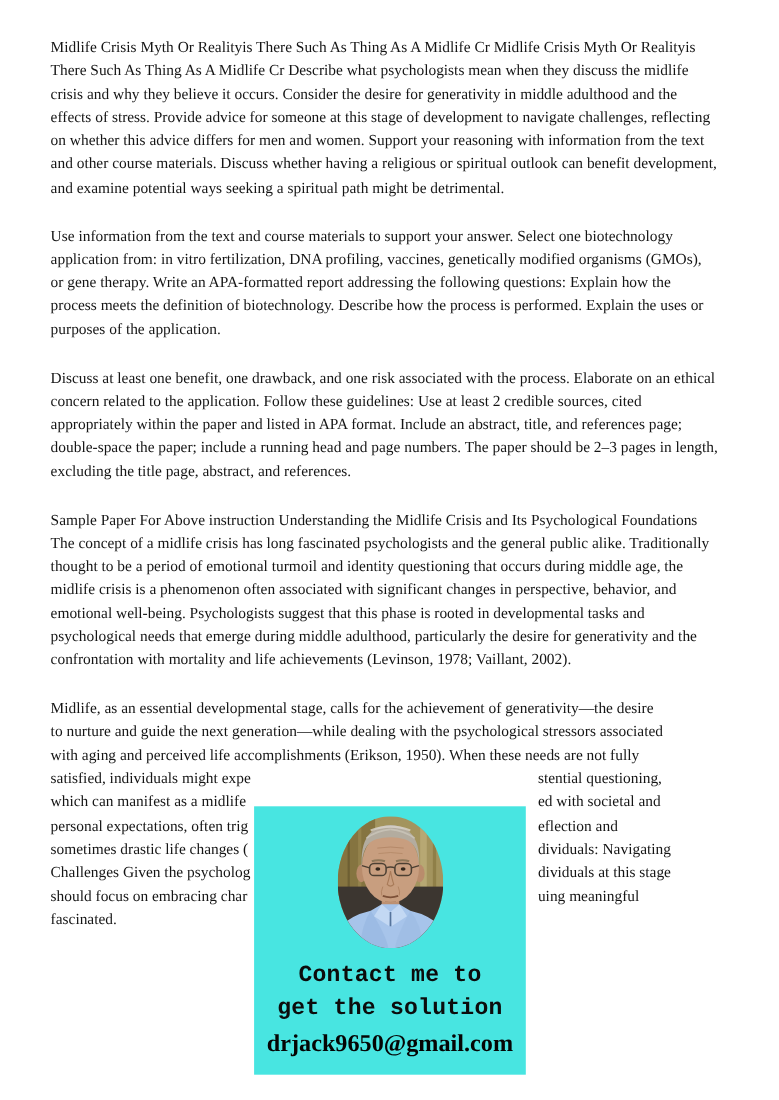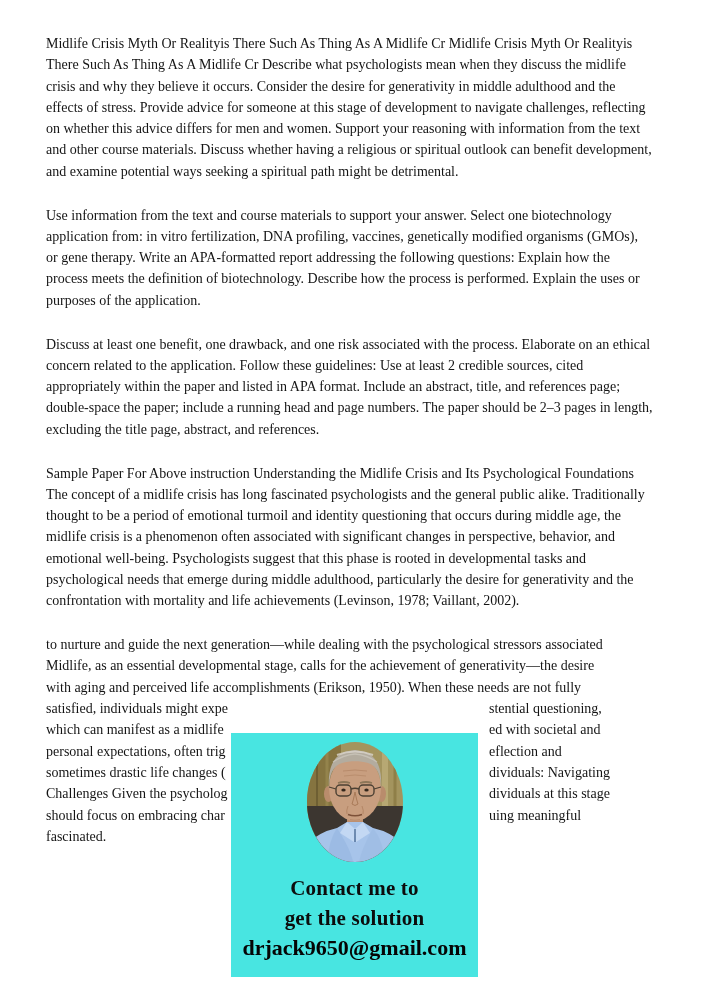--- a/index.html
+++ b/index.html
@@ -58,21 +58,21 @@
     width: 96px;
     height: 120px;
     margin-top: 9px;
     border-radius: 50%;
     overflow: hidden;
     flex: 0 0 auto;
   }
   .photo svg { display: block; }
   .contact-heading {
     margin-top: 11px;
-    font-family: Liberation Serif, serif;
+    font-family: Liberation Mono, monospace;
     font-weight: 700;
     font-size: 21px;
     line-height: 30px;
     color: #0c0c0c;
     text-align: center;
     letter-spacing: 0.2px;
   }
   .contact-email {
     margin-top: 2px;
     font-family: "Liberation Serif", "DejaVu Serif", serif;
@@ -89,25 +89,25 @@
 <div class="page">
 
   <div class="doc">
     <p>Midlife Crisis Myth Or Realityis There Such As Thing As A Midlife Cr Midlife Crisis Myth Or Realityis There Such As Thing As A Midlife Cr Describe what psychologists mean when they discuss the midlife crisis and why they believe it occurs. Consider the desire for generativity in middle adulthood and the effects of stress. Provide advice for someone at this stage of development to navigate challenges, reflecting on whether this advice differs for men and women. Support your reasoning with information from the text and other course materials. Discuss whether having a religious or spiritual outlook can benefit development, and examine potential ways seeking a spiritual path might be detrimental.</p>
     <p>Use information from the text and course materials to support your answer. Select one biotechnology application from: in vitro fertilization, DNA profiling, vaccines, genetically modified organisms (GMOs), or gene therapy. Write an APA-formatted report addressing the following questions: Explain how the process meets the definition of biotechnology. Describe how the process is performed. Explain the uses or purposes of the application.</p>
     <p>Discuss at least one benefit, one drawback, and one risk associated with the process. Elaborate on an ethical concern related to the application. Follow these guidelines: Use at least 2 credible sources, cited appropriately within the paper and listed in APA format. Include an abstract, title, and references page; double-space the paper; include a running head and page numbers. The paper should be 2–3 pages in length, excluding the title page, abstract, and references.</p>
     <p>Sample Paper For Above instruction Understanding the Midlife Crisis and Its Psychological Foundations The concept of a midlife crisis has long fascinated psychologists and the general public alike. Traditionally thought to be a period of emotional turmoil and identity questioning that occurs during middle age, the midlife crisis is a phenomenon often associated with significant changes in perspective, behavior, and emotional well-being. Psychologists suggest that this phase is rooted in developmental tasks and psychological needs that emerge during middle adulthood, particularly the desire for generativity and the confrontation with mortality and life achievements (Levinson, 1978; Vaillant, 2002).</p>
 
     <div>
       <div class="p5-line">
-        <span class="p5-left">to nurture and guide the next generation—while dealing with the psychological stressors associated</span>
+        <span class="p5-left">Midlife, as an essential developmental stage, calls for the achievement of generativity—the desire</span>
         <span class="p5-right"></span>
       </div>
       <div class="p5-line">
-        <span class="p5-left">Midlife, as an essential developmental stage, calls for the achievement of generativity—the desire</span>
+        <span class="p5-left">to nurture and guide the next generation—while dealing with the psychological stressors associated</span>
         <span class="p5-right"></span>
       </div>
       <div class="p5-line">
         <span class="p5-left">with aging and perceived life accomplishments (Erikson, 1950). When these needs are not fully</span>
         <span class="p5-right"></span>
       </div>
       <div class="p5-line">
         <span class="p5-left">satisfied, individuals might expe</span>
         <span class="p5-right">stential questioning,</span>
       </div>

